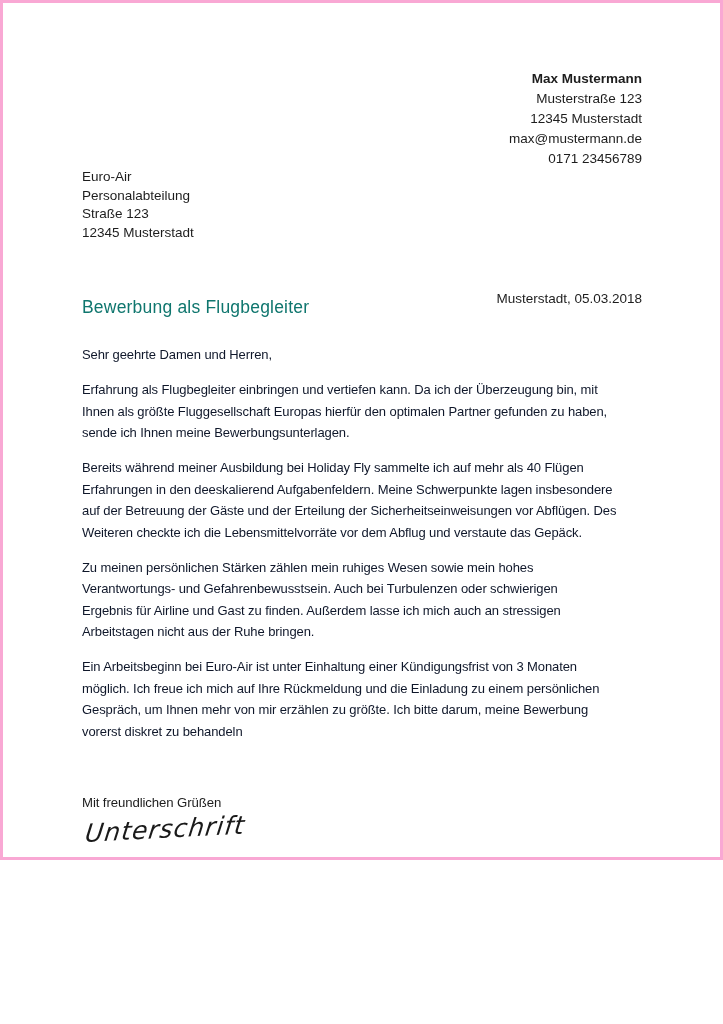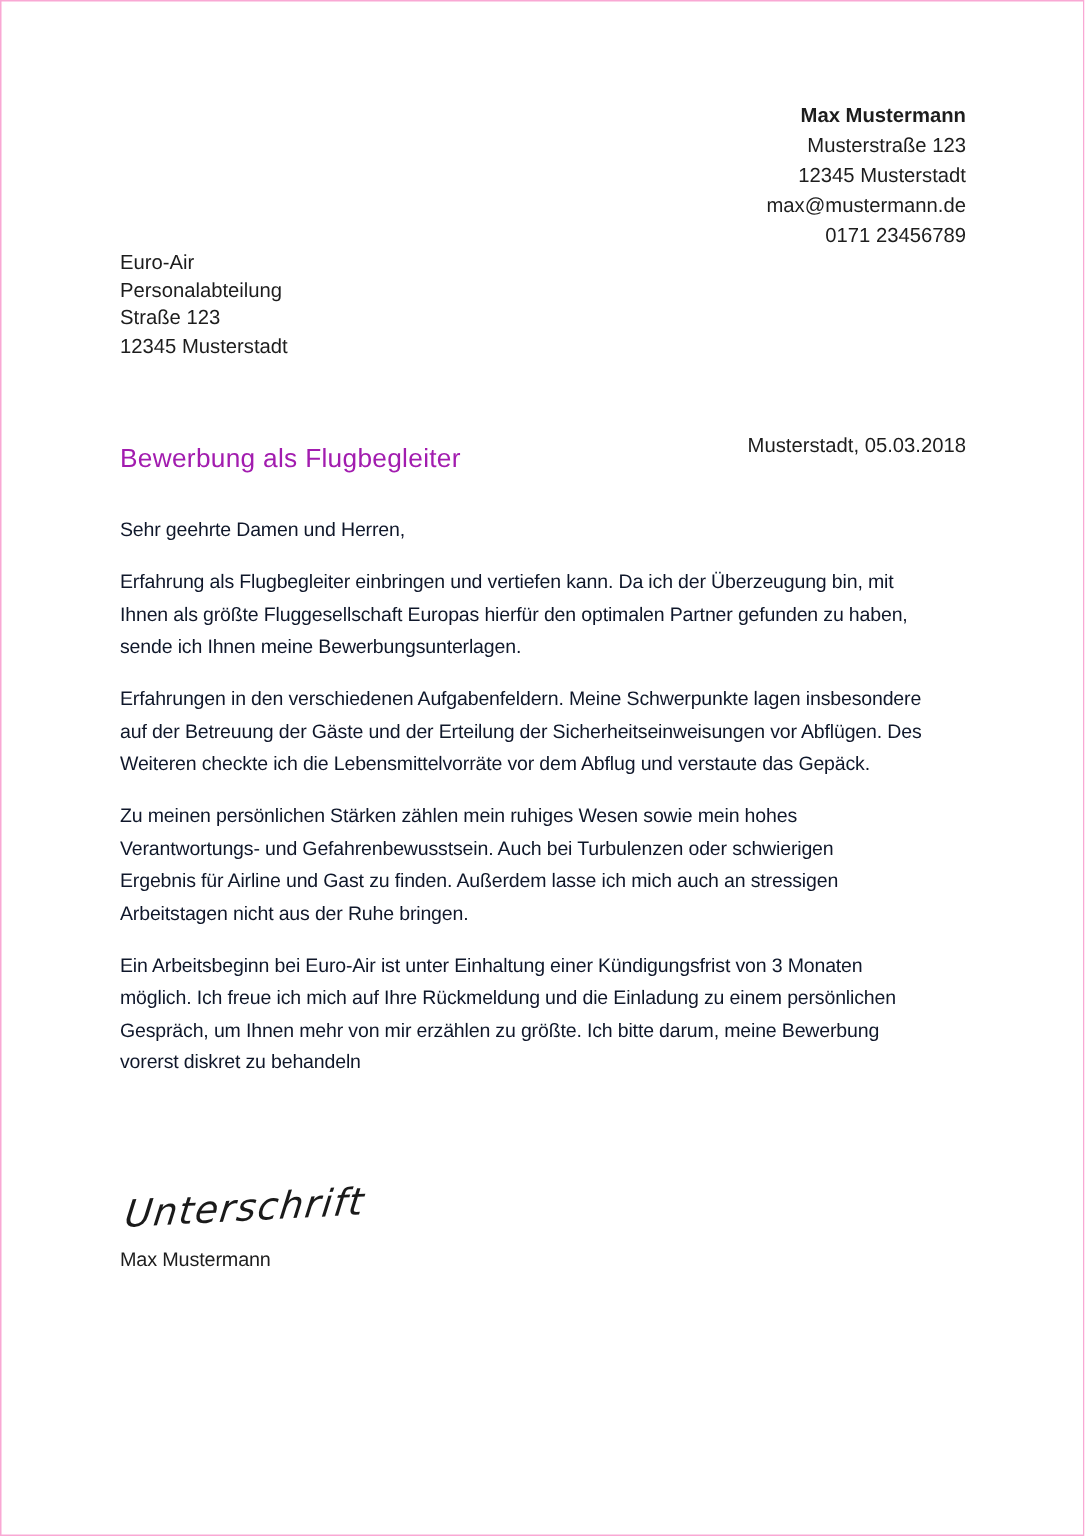--- a/index.html
+++ b/index.html
@@ -3,24 +3,24 @@
 <meta charset="utf-8">
 <style>
   html, body {
     margin: 0;
     padding: 0;
     background: #ffffff;
   }
   .page {
     position: relative;
     width: 723px;
-    height: 1024px;
+    height: 860px;
     box-sizing: border-box;
     background: #ffffff;
-    border: 1px solid #f9a8d4;
+    border: 3px solid #f9a8d4;
     font-family: "Liberation Sans", sans-serif;
     color: #1d1d1d;
     overflow: hidden;
   }
   .sender {
     position: absolute;
     top: 66px;
     right: 78px;
     text-align: right;
     font-size: 13.5px;
@@ -41,21 +41,21 @@
     right: 78px;
     font-size: 13.5px;
     margin-top: 32px;
   }
   .subject {
     position: absolute;
     top: 294px;
     left: 79px;
     font-size: 17.5px;
     font-weight: 400;
-    color: #a21caf;
+    color: #0f766e;
     letter-spacing: 0.2px;
   }
   .letter-body {
     position: absolute;
     top: 341px;
     left: 79px;
     width: 620px;
     font-size: 13px;
     letter-spacing: -0.1px;
     line-height: 21.5px;
@@ -112,40 +112,42 @@
   <div class="letter-body">
     <p>Sehr geehrte Damen und Herren,</p>
 
     <p>
       <span class="ln">Erfahrung als Flugbegleiter einbringen und vertiefen kann. Da ich der Überzeugung bin, mit</span>
       <span class="ln">Ihnen als größte Fluggesellschaft Europas hierfür den optimalen Partner gefunden zu haben,</span>
       <span class="ln">sende ich Ihnen meine Bewerbungsunterlagen.</span>
     </p>
 
     <p>
-      <span class="ln">Erfahrungen in den verschiedenen Aufgabenfeldern. Meine Schwerpunkte lagen insbesondere</span>
+      <span class="ln">Bereits während meiner Ausbildung bei Holiday Fly sammelte ich auf mehr als 40 Flügen</span>
+      <span class="ln">Erfahrungen in den deeskalierend Aufgabenfeldern. Meine Schwerpunkte lagen insbesondere</span>
       <span class="ln">auf der Betreuung der Gäste und der Erteilung der Sicherheitseinweisungen vor Abflügen. Des</span>
       <span class="ln">Weiteren checkte ich die Lebensmittelvorräte vor dem Abflug und verstaute das Gepäck.</span>
     </p>
 
     <p>
       <span class="ln">Zu meinen persönlichen Stärken zählen mein ruhiges Wesen sowie mein hohes</span>
       <span class="ln">Verantwortungs- und Gefahrenbewusstsein. Auch bei Turbulenzen oder schwierigen</span>
       <span class="ln">Ergebnis für Airline und Gast zu finden. Außerdem lasse ich mich auch an stressigen</span>
       <span class="ln">Arbeitstagen nicht aus der Ruhe bringen.</span>
     </p>
 
     <p>
       <span class="ln">Ein Arbeitsbeginn bei Euro-Air ist unter Einhaltung einer Kündigungsfrist von 3 Monaten</span>
       <span class="ln">möglich. Ich freue ich mich auf Ihre Rückmeldung und die Einladung zu einem persönlichen</span>
       <span class="ln">Gespräch, um Ihnen mehr von mir erzählen zu größte. Ich bitte darum, meine Bewerbung</span>
       <span class="ln">vorerst diskret zu behandeln</span>
     </p>
   </div>
 
   <div class="closing-block">
+    <div>Mit freundlichen Grüßen</div>
     <div>
       <span class="signature-script">Unterschrift</span>
     </div>
     <div class="sig-name">Max Mustermann</div>
   </div>
 
 </div>
 
 </body></html>

